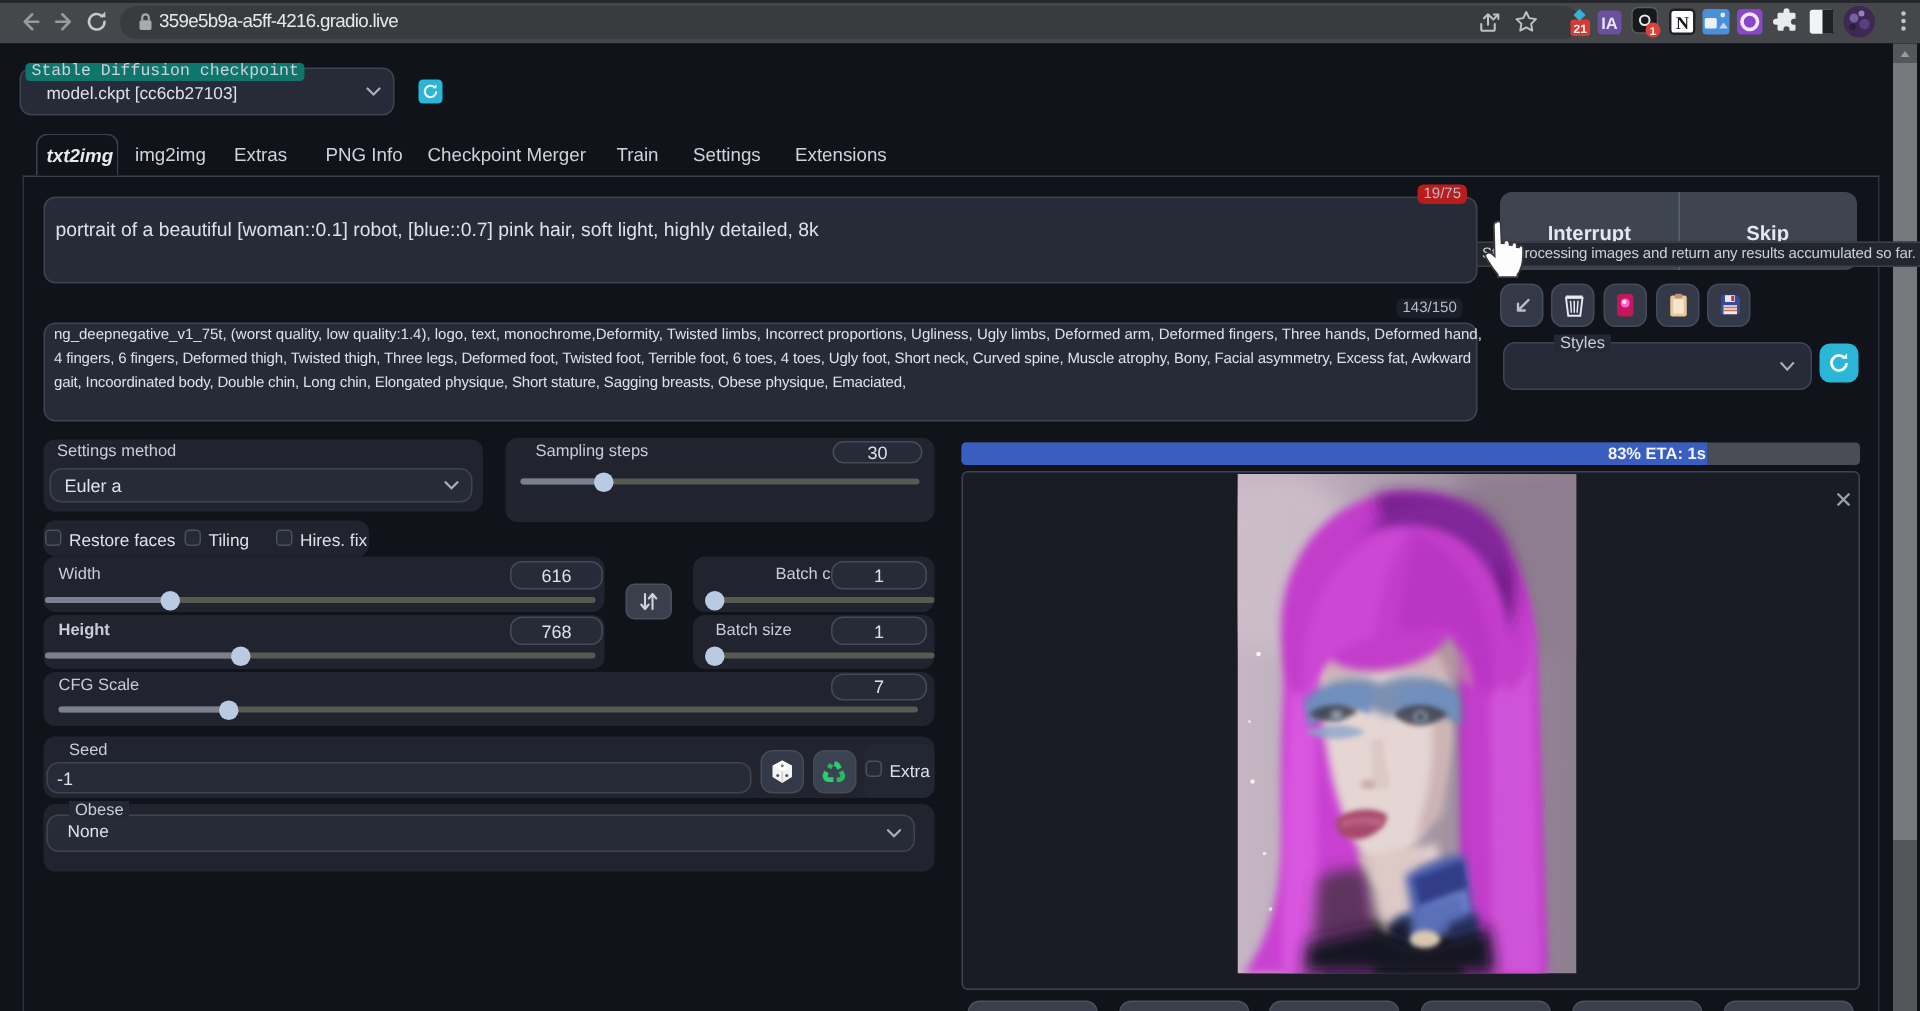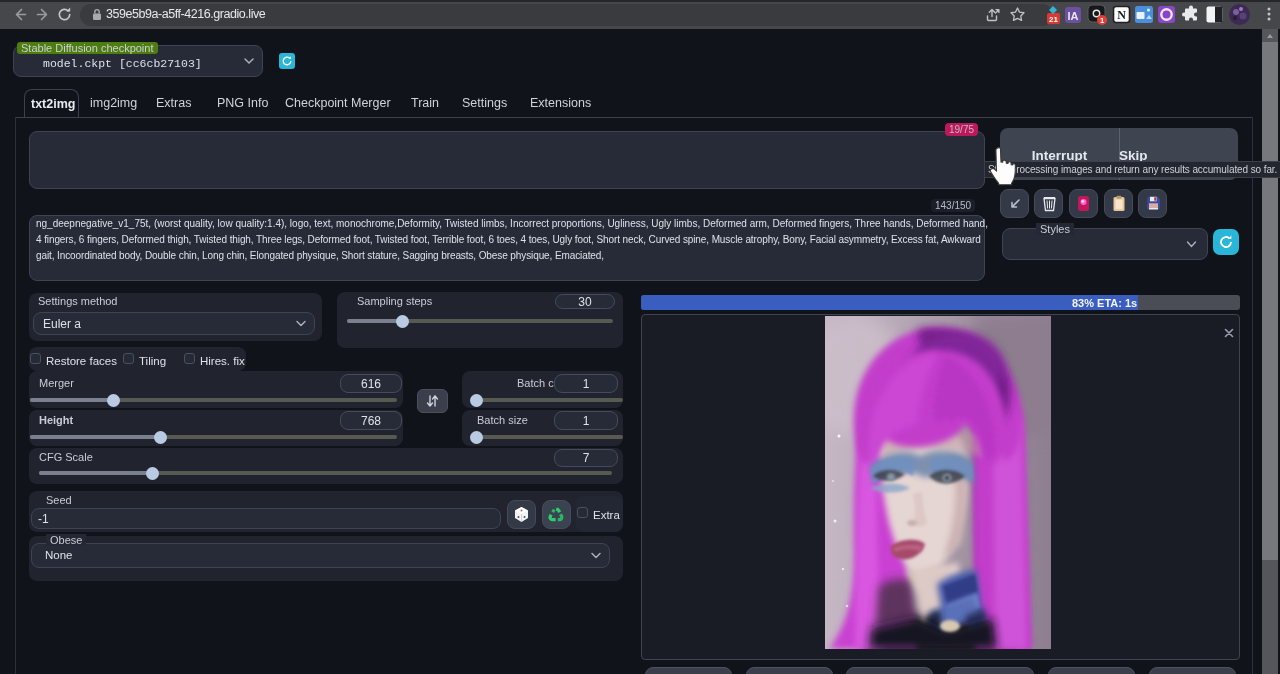--- a/index.html
+++ b/index.html
@@ -120,54 +120,55 @@
     <svg class="abs" style="left:1261px;top:6px" width="16" height="16" viewBox="0 0 16 16">
         <circle cx="8" cy="3" r="1.5" fill="#c3c5c8"></circle>
         <circle cx="8" cy="8" r="1.5" fill="#c3c5c8"></circle>
         <circle cx="8" cy="13" r="1.5" fill="#c3c5c8"></circle>
       </svg>
   </div>
 
   <div id="page">
 
     <div class="inputbox" style="left:13px; top:16px; width:250px; height:32px;"></div>
-    <div class="lbl" style="left:17px; top:13px; background:#4d7c0f; padding:0 4px; border-radius:3px; z-index:2; color:#cdd1da;">Stable Diffusion checkpoint</div>
-    <div class="val" style="left:43px; top:28px; font-size:11.5px;font-family:Liberation Mono, monospace;">model.ckpt [cc6cb27103]</div>
+    <div class="lbl" style="left:17px; top:13px; background:#0f766e; padding:0 4px; border-radius:3px; z-index:2; color:#cdd1da;font-family:Liberation Mono, monospace;">Stable Diffusion checkpoint</div>
+    <div class="val" style="left:31px; top:28px; font-size:11.5px;">model.ckpt [cc6cb27103]</div>
     <svg class="abs" style="left:243px; top:27px;" width="12" height="10" viewBox="0 0 12 10">
         <path d="M2 3 L6 7 L10 3" stroke="#aab0bb" stroke-width="1.5" fill="none" stroke-linecap="round"></path>
       </svg>
     <div class="cyanbtn" style="left:279px; top:24px; width:16px; height:16px; border-radius:3px;"></div>
     <svg class="abs" style="left:281px; top:26px;" width="12" height="12" viewBox="0 0 12 12">
         <path d="M9.8 6 a3.8 3.8 0 1 1 -1.1 -2.7" stroke="#fff" stroke-width="1.4" fill="none"></path>
         <path d="M9.9 1.2 v2.6 h-2.6z" fill="#fff"></path>
       </svg>
 
     <div id="tabsel"></div>
     <div id="tabline"></div>
     <div id="contentbox"></div>
-    <div class="tab" style="left:31px; font-weight:700; font-size:12.5px; color:#e8eaf0; z-index:4; top:68px;">txt2img</div>
+    <div class="tab" style="left:31px; font-weight:700; font-size:12.5px; color:#e8eaf0; z-index:4; top:68px;font-style:italic;">txt2img</div>
     <div class="tab" style="left:90px;">img2img</div>
     <div class="tab" style="left:156px;">Extras</div>
     <div class="tab" style="left:217px;">PNG Info</div>
     <div class="tab" style="left:285px;">Checkpoint Merger</div>
     <div class="tab" style="left:411px;">Train</div>
     <div class="tab" style="left:462px;">Settings</div>
     <div class="tab" style="left:530px;">Extensions</div>
 
     <div class="inputbox" style="left:29px; top:102px; width:956px; height:58px; border-radius:8px;"></div>
-    <div class="lbl" style="left:945px; top:94px; background:#be185d; padding:1px 4px; border-radius:4px; color:#b8bdc8; font-size:10px;">19/75</div>
+    <div class="lbl" style="left:945px; top:94px; background:#b91c1c; padding:1px 4px; border-radius:4px; color:#b8bdc8; font-size:10px;">19/75</div>
+    <div class="val" style="left:37px; top:116px; font-size:12.9px;">portrait of a beautiful [woman::0.1] robot, [blue::0.7] pink hair, soft light, highly detailed, 8k</div>
 
     <div class="inputbox" style="left:29px; top:186px; width:956px; height:66px; border-radius:8px;"></div>
     <div class="lbl" style="left:931px; top:170px; background:#1b1f29; padding:1px 4px; border-radius:4px; color:#b8bdc8; font-size:10px;">143/150</div>
     <div class="val" id="negtext" style="left:36px; top:187px; width:950px; font-size:10px; line-height:16px; letter-spacing:-0.1px; white-space:nowrap;"><span style="letter-spacing:0px;">ng_deepnegative_v1_75t, (worst quality, low quality:1.4), logo, text, monochrome,Deformity, Twisted limbs, Incorrect proportions, Ugliness, Ugly limbs, Deformed arm, Deformed fingers, Three hands, Deformed hand,</span><br>4 fingers, 6 fingers, Deformed thigh, Twisted thigh, Three legs, Deformed foot, Twisted foot, Terrible foot, 6 toes, 4 toes, Ugly foot, Short neck, Curved spine, Muscle atrophy, Bony, Facial asymmetry, Excess fat, Awkward<br>gait, Incoordinated body, Double chin, Long chin, Elongated physique, Short stature, Sagging breasts, Obese physique, Emaciated,</div>
 
     <div class="abs" style="left:1000px; top:99px; width:238px; height:52px; background:#3e4450; border-radius:8px;"></div>
     <div class="abs" style="left:1119px; top:99px; width:1px; height:52px; background:#596070;"></div>
     <div class="abs" style="left:1000px; top:119px; width:119px; text-align:center; font-size:13.5px; font-weight:700; color:#e3e7ee;">Interrupt</div>
-    <div class="abs" style="left:1119px; top:119px; width:119px; font-size:13.5px; font-weight:700; color:#e3e7ee;">Skip</div>
+    <div class="abs" style="left:1119px; top:119px; width:119px; text-align:center; font-size:13.5px; font-weight:700; color:#e3e7ee;">Skip</div>
 
     <div class="abs" style="left:984px; top:132px; width:296px; height:17px; background:#23262e; border:1px solid #3a3f4a; border-right:none; font-size:10px; color:#ccd0d8; line-height:15px; padding-left:3px; white-space:nowrap; overflow:hidden; z-index:5; letter-spacing:-0.1px;">Stop processing images and return any results accumulated so far.</div>
 
     <svg class="abs" style="left:987px; top:117px; z-index:6;" width="30" height="40" viewBox="0 0 28 37">
       <path d="M9.5 2.5 C9.5 0.9 12.6 0.9 12.6 2.5 L13.1 14.8 L14.5 14.9 C14.5 12.4 18 12.4 18 14.9 L18.1 15.9 L19.5 16 C19.6 13.9 22.6 13.9 22.6 16.1 L22.6 17.4 L23.9 17.5 C24 15.9 26.5 16.1 26.5 18 L26.4 23.2 C26.3 29 25 31.8 23 34.6 L23 36 L10.8 36 L10.8 34.6 C8 31.2 5 26.6 3.5 24.1 C2 21.7 4.8 19.7 7 21.4 L8.8 23 L8.3 4.1 C8.2 2.5 9.5 1.2 9.5 2.5 Z" fill="#fdfdfd" stroke="#3a3a3a" stroke-width="1.1"></path>
     </svg>
 
     <div class="iconbtn" style="left:1000px; top:160px;"></div>
     <div class="iconbtn" style="left:1034px; top:160px;"></div>
     <div class="iconbtn" style="left:1069px; top:160px;"></div>
@@ -227,21 +228,21 @@
 
     <div class="panel" style="left:29px; top:318px; width:217px; height:24px;"></div>
     <div class="cbx" style="left:30px; top:324px;"></div>
     <div class="val" style="left:46px; top:326px; font-size:11.5px;">Restore faces</div>
     <div class="cbx" style="left:123px; top:324px;"></div>
     <div class="val" style="left:139px; top:326px; font-size:11.5px;">Tiling</div>
     <div class="cbx" style="left:184px; top:324px;"></div>
     <div class="val" style="left:200px; top:326px; font-size:11.5px;">Hires. fix</div>
 
     <div class="panel" style="left:29px; top:342px; width:374px; height:37px;"></div>
-    <div class="lbl" style="left:39px; top:348px;">Merger</div>
+    <div class="lbl" style="left:39px; top:348px;">Width</div>
     <div class="numbox" style="left:340px; top:345px; width:62px; height:19px; line-height:18px;">616</div>
     <div class="slider-track" style="left:30px; top:369px; width:367px;"></div>
     <div class="slider-fill" style="left:30px; top:369px; width:84px;"></div>
     <div class="slider-knob" style="left:107px; top:365px;"></div>
 
     <div class="panel" style="left:29px; top:381px; width:374px; height:36px;"></div>
     <div class="lbl" style="left:39px; top:385px;font-weight:bold;">Height</div>
     <div class="numbox" style="left:340px; top:382px; width:62px; height:19px; line-height:18px;">768</div>
     <div class="slider-track" style="left:30px; top:406px; width:367px;"></div>
     <div class="slider-fill" style="left:30px; top:406px; width:131px;"></div>

